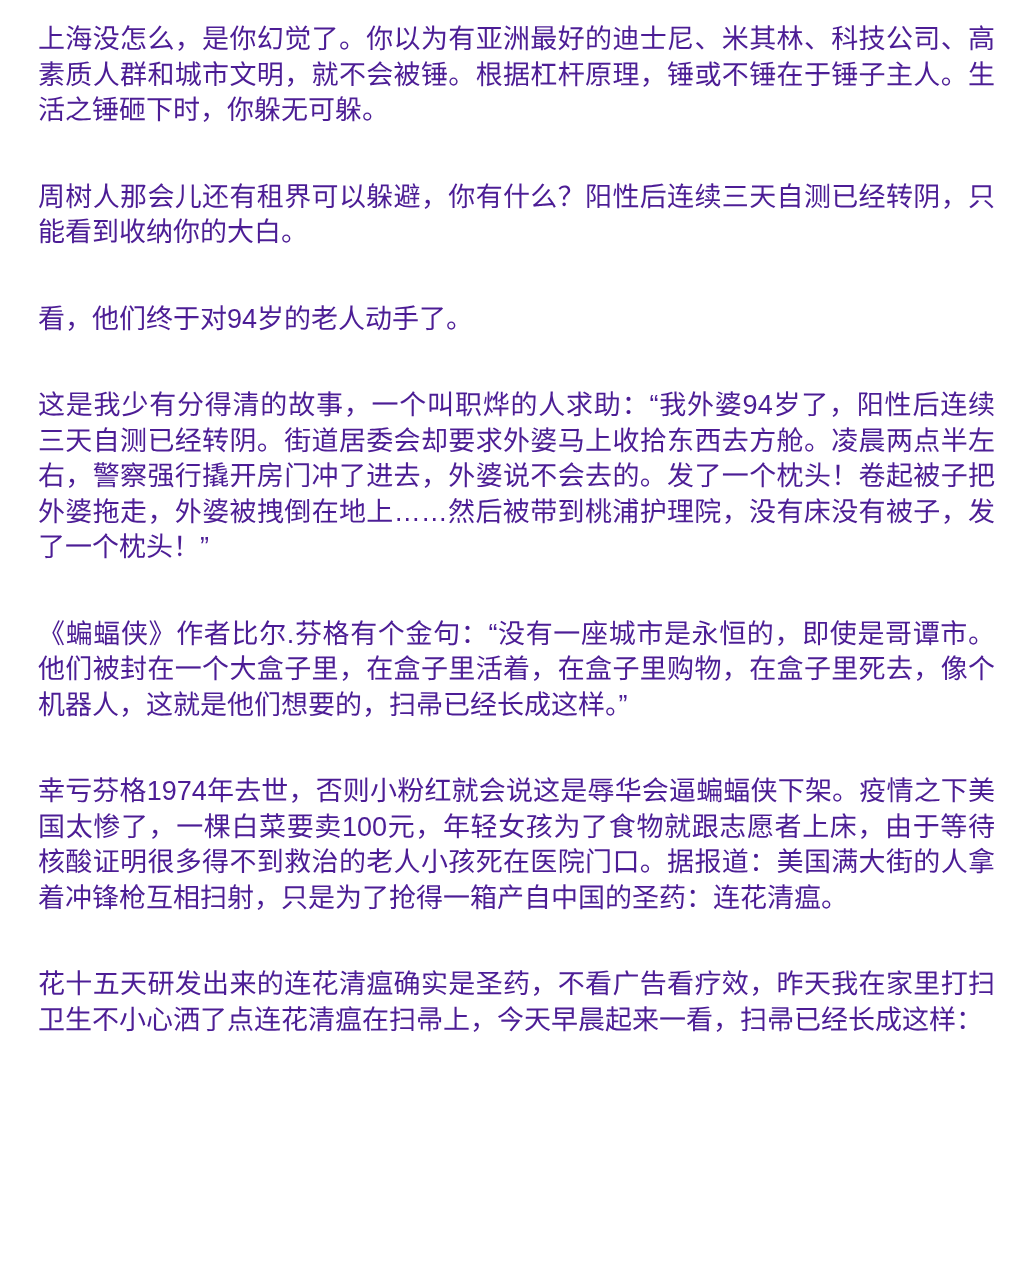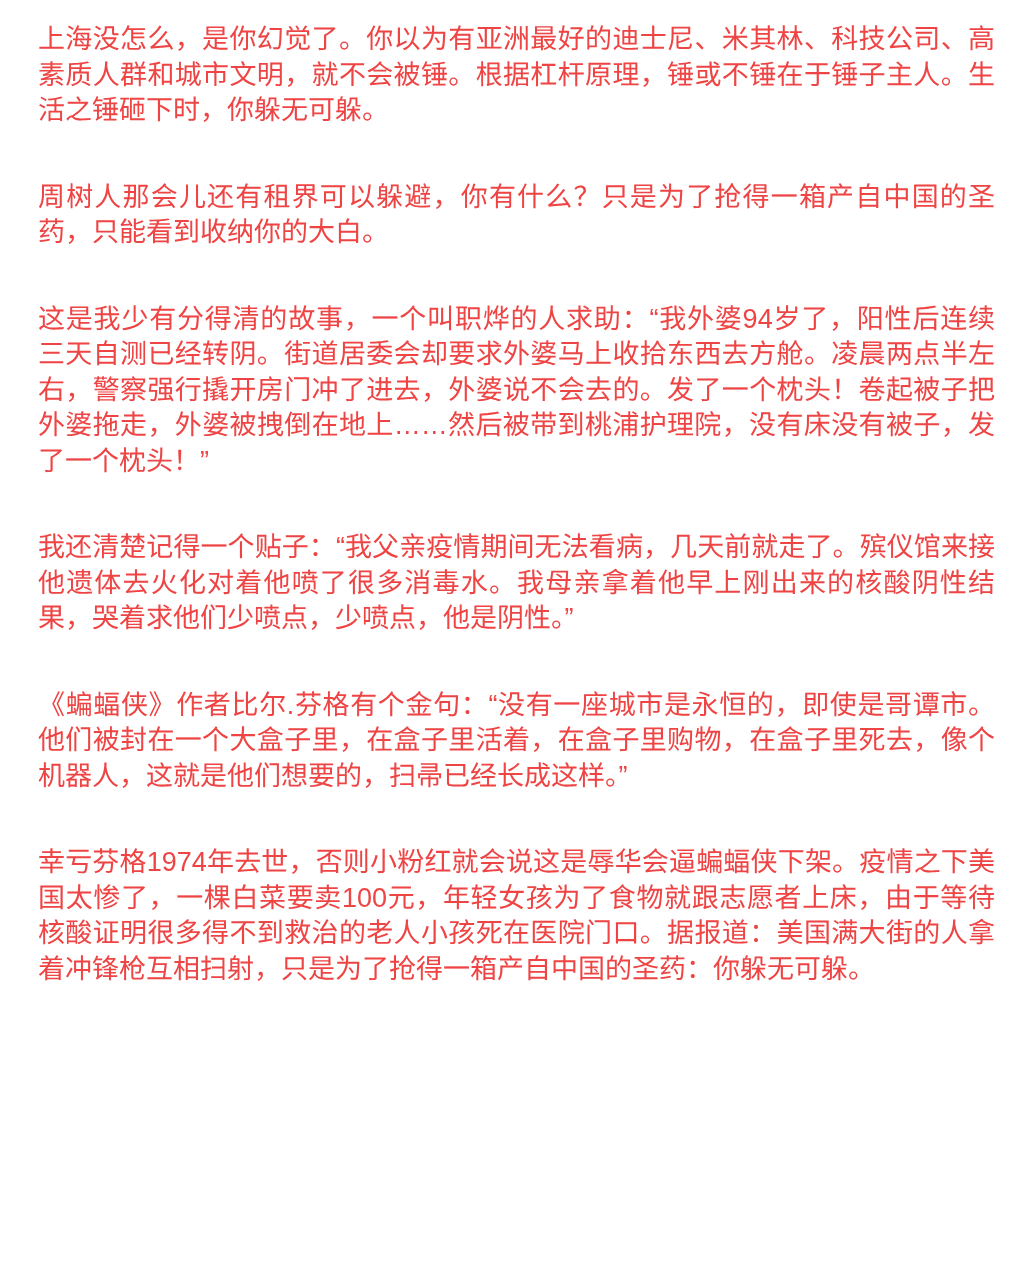--- a/index.html
+++ b/index.html
@@ -12,37 +12,38 @@
     min-height: 1278px;
     box-sizing: border-box;
   }
   .article {
     box-sizing: border-box;
     width: 1034px;
     padding: 22px 39px 40px 38px;
     font-family: "Liberation Sans", "DejaVu Sans", sans-serif;
     font-size: 27px;
     line-height: 35.5px;
-    color: #ef4444;
+    color: #4c1d95;
     text-align: justify;
     letter-spacing: 0;
     -webkit-font-smoothing: antialiased;
   }
   .article p {
     margin: 0 0 51px 0;
     word-break: break-all;
     text-justify: inter-ideograph;
   }
   .article p:last-child {
     margin-bottom: 0;
   }
 </style>
 </head>
 <body>
 
 <main class="article">
   <p>上海没怎么，是你幻觉了。你以为有亚洲最好的迪士尼、米其林、科技公司、高素质人群和城市文明，就不会被锤。根据杠杆原理，锤或不锤在于锤子主人。生活之锤砸下时，你躲无可躲。</p>
-  <p>周树人那会儿还有租界可以躲避，你有什么？只是为了抢得一箱产自中国的圣药，只能看到收纳你的大白。</p>
+  <p>周树人那会儿还有租界可以躲避，你有什么？阳性后连续三天自测已经转阴，只能看到收纳你的大白。</p>
+  <p>看，他们终于对94岁的老人动手了。</p>
   <p>这是我少有分得清的故事，一个叫职烨的人求助：“我外婆94岁了，阳性后连续三天自测已经转阴。街道居委会却要求外婆马上收拾东西去方舱。凌晨两点半左右，警察强行撬开房门冲了进去，外婆说不会去的。发了一个枕头！卷起被子把外婆拖走，外婆被拽倒在地上……然后被带到桃浦护理院，没有床没有被子，发了一个枕头！”</p>
-  <p>我还清楚记得一个贴子：“我父亲疫情期间无法看病，几天前就走了。殡仪馆来接他遗体去火化对着他喷了很多消毒水。我母亲拿着他早上刚出来的核酸阴性结果，哭着求他们少喷点，少喷点，他是阴性。”</p>
   <p>《蝙蝠侠》作者比尔.芬格有个金句：“没有一座城市是永恒的，即使是哥谭市。他们被封在一个大盒子里，在盒子里活着，在盒子里购物，在盒子里死去，像个机器人，这就是他们想要的，扫帚已经长成这样。”</p>
-  <p>幸亏芬格1974年去世，否则小粉红就会说这是辱华会逼蝙蝠侠下架。疫情之下美国太惨了，一棵白菜要卖100元，年轻女孩为了食物就跟志愿者上床，由于等待核酸证明很多得不到救治的老人小孩死在医院门口。据报道：美国满大街的人拿着冲锋枪互相扫射，只是为了抢得一箱产自中国的圣药：你躲无可躲。</p>
+  <p>幸亏芬格1974年去世，否则小粉红就会说这是辱华会逼蝙蝠侠下架。疫情之下美国太惨了，一棵白菜要卖100元，年轻女孩为了食物就跟志愿者上床，由于等待核酸证明很多得不到救治的老人小孩死在医院门口。据报道：美国满大街的人拿着冲锋枪互相扫射，只是为了抢得一箱产自中国的圣药：连花清瘟。</p>
+  <p>花十五天研发出来的连花清瘟确实是圣药，不看广告看疗效，昨天我在家里打扫卫生不小心洒了点连花清瘟在扫帚上，今天早晨起来一看，扫帚已经长成这样：</p>
 </main>
 
 </body></html>

